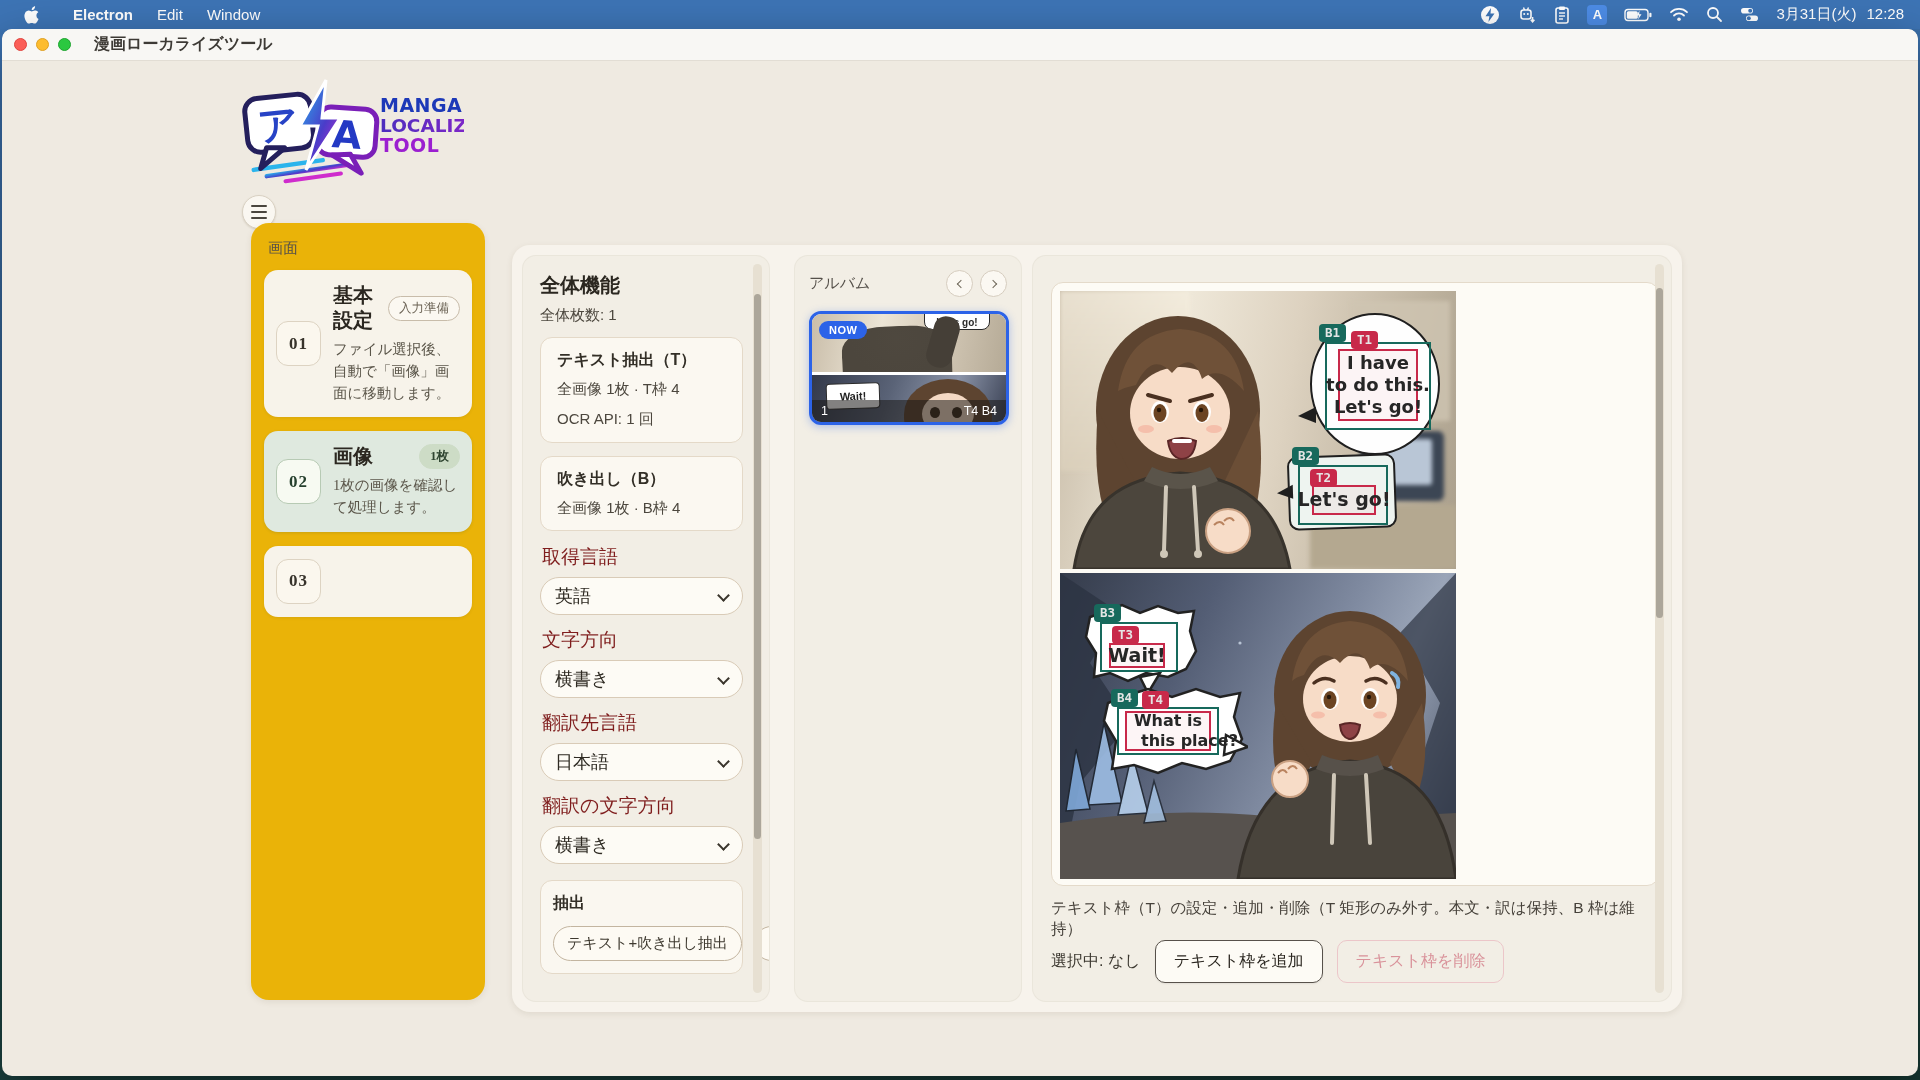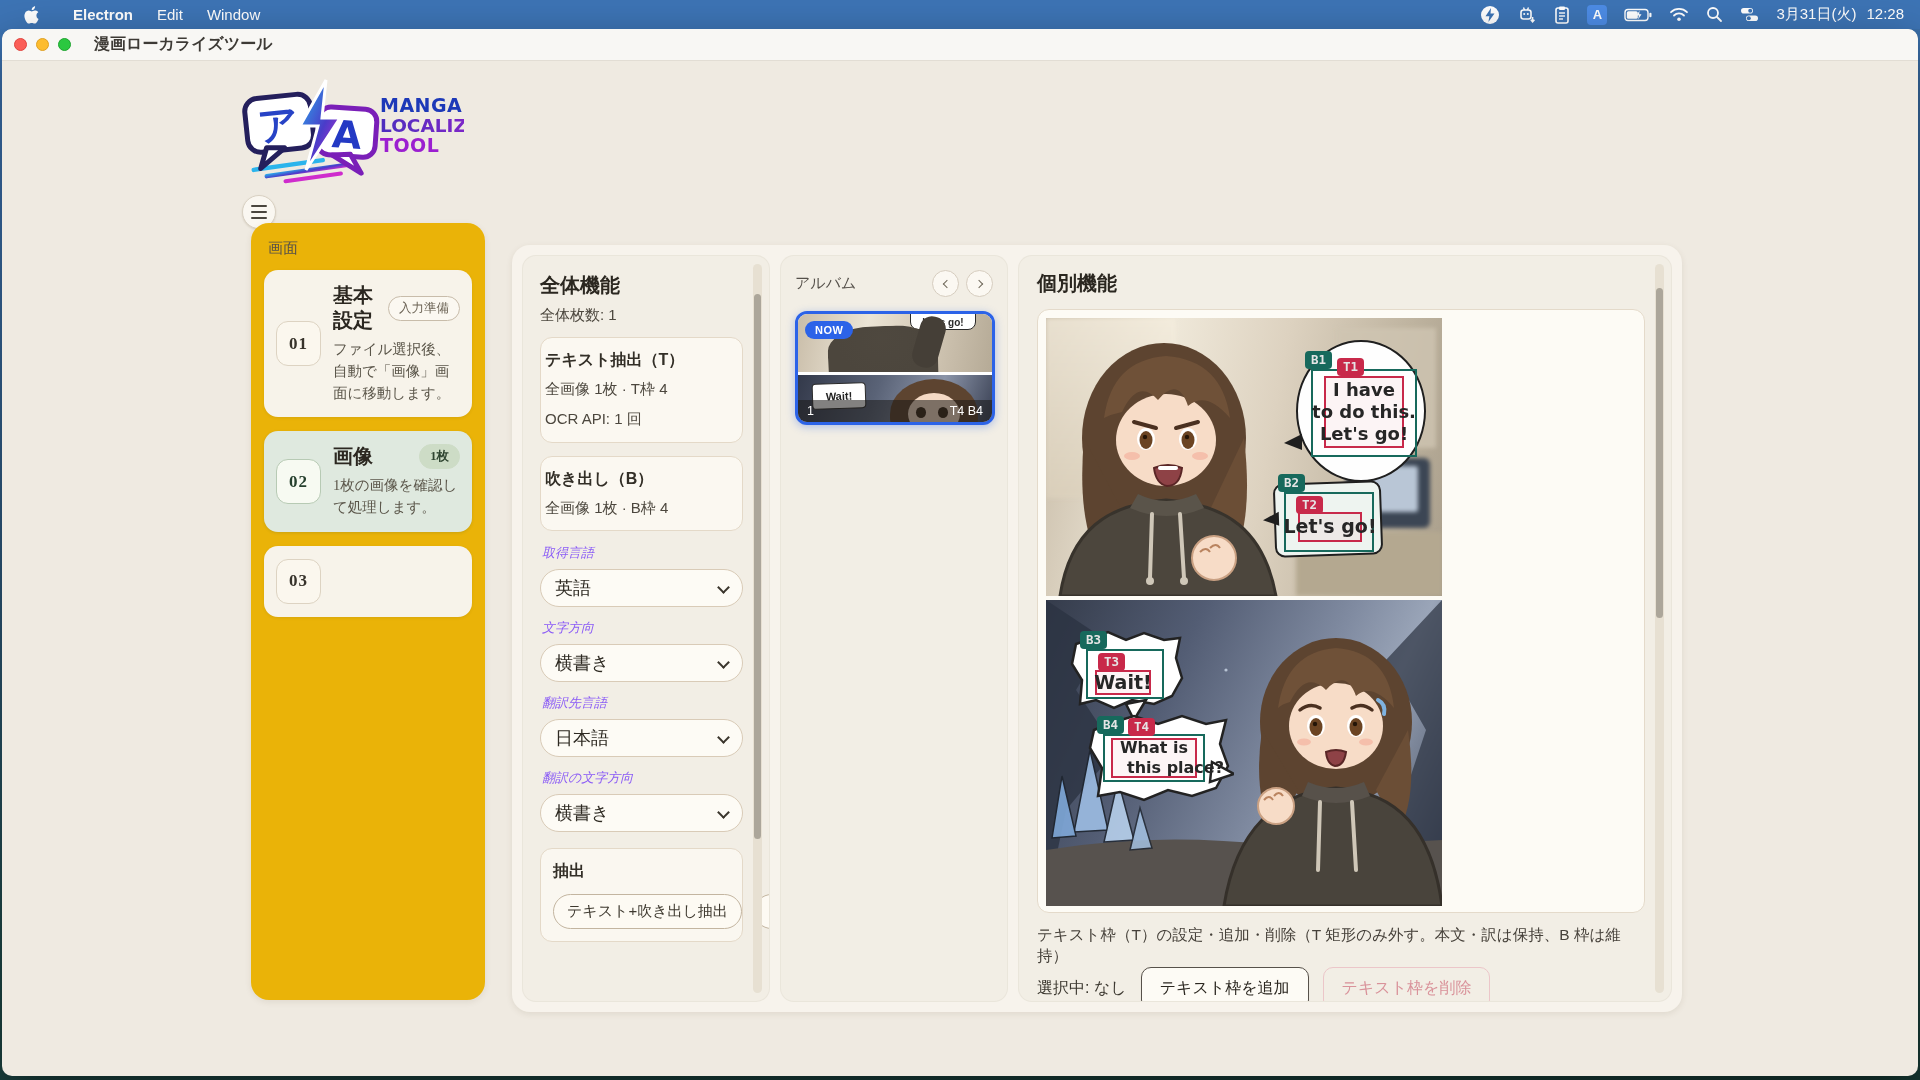--- a/index.html
+++ b/index.html
@@ -62,35 +62,35 @@
   .pill-badge.green { background:#cddcc6; border-color:#cddcc6; color:#2e4430; font-weight:700; }
   .step-desc { font-size:14.5px; color:#5a5549; line-height:1.5; margin-top:6px; }
 
   
   .main { position:absolute; left:510px; top:216px; width:1170px; height:767px;
     background:#f7f3ec; border-radius:18px; box-shadow:0 2px 6px rgba(90,70,40,.10);
     padding:10px; display:flex; gap:10px; }
   .panel { background:#f2eee5; border-radius:14px; border:1px solid rgba(120,100,70,.06);
     position:relative; overflow:hidden; }
   .panel-global { flex:0 0 248px; padding:16px 26px 10px 17px; }
-  .panel-album { flex:0 0 228px; padding:14px; }
+  .panel-album { flex:0 0 228px; padding:14px;margin-left:14px; }
   .panel-detail { flex:1; padding:14px 26px 10px 18px; }
   .panel-h { font-size:20px; font-weight:800; color:#2b2720; }
 
   
   .vscroll { position:absolute; top:8px; bottom:8px; width:9px; border-radius:5px; background:#e7e0d2; }
   .vthumb { position:absolute; left:1px; width:7px; border-radius:4px; background:#aca69a; }
 
   
   .total-line { font-size:15px; color:#4c473e; margin:7px 0 12px; }
-  .info-card { background:#fbf8f1; border:1px solid #e4d9c8; border-radius:12px; padding:12px 4px; margin-bottom:13px; }
+  .info-card { background:#fbf8f1; border:1px solid #e4d9c8; border-radius:12px; padding:12px 16px; margin-bottom:13px; }
   .info-card .t { font-size:16px; font-weight:800; color:#332f27; margin-bottom:7px; }
   .info-card .l { font-size:15px; color:#4c473e; line-height:1.45; }
   .info-card .l + .l { margin-top:8px; }
-  .field-label { font-size:13px; color:#8b5cf6; margin:12px 0 7px 2px;font-style:italic; }
+  .field-label { font-size:19px; color:#7f1d1d; margin:12px 0 7px 2px; }
   .select { height:38px; background:#fdfbf5; border:1px solid #d9cbb7; border-radius:19px;
     display:flex; align-items:center; padding:0 14px; font-size:18px; color:#2e2a22; position:relative; cursor:pointer; }
   .select .chev { position:absolute; right:14px; top:13px; width:9px; height:9px;
     border-right:2px solid #3a352c; border-bottom:2px solid #3a352c; transform:rotate(45deg); }
   .group-card { background:#faf7f0; border:1px solid #e4d9c8; border-radius:12px; padding:12px; margin-top:16px; }
   .group-card .t { font-size:16px; font-weight:800; color:#332f27; margin-bottom:12px; }
   .chip-btn { display:inline-block; border:1px solid #c3b5a0; background:#fdfaf3; color:#3e392f;
     font-size:15px; padding:7px 13px; border-radius:18px; cursor:pointer; white-space:nowrap; }
   .chip-col { display:flex; flex-direction:row; align-items:center; gap:12px; }
 
@@ -410,21 +410,20 @@
         </div>
         <span class="now-badge">NOW</span>
         <div class="thumb-bar">
           <span>1</span>
           <span>T4 B4</span>
         </div>
       </div>
     </div>
 
     <div class="panel panel-detail">
-      <div class="panel-h">個別機能</div>
 
       <div class="detail-card">
         <div class="manga">
 
           <div class="scene sceneA">
             <div class="blurrect" style="left:0;top:0;width:130px;height:180px;background:linear-gradient(#f6efe0,#ddd2bd);opacity:.7;"></div>
             <div class="blurrect" style="left:290px;top:10px;width:100px;height:120px;background:#cfc5b2;opacity:.8;"></div>
             <div class="blurrect" style="left:300px;top:140px;width:84px;height:70px;background:#3c4654;border-radius:6px;"></div>
             <div class="blurrect" style="left:308px;top:148px;width:64px;height:46px;background:#b9c6d6;border-radius:3px;"></div>
             <div class="blurrect" style="left:250px;top:214px;width:146px;height:64px;background:#b4a890;"></div>

